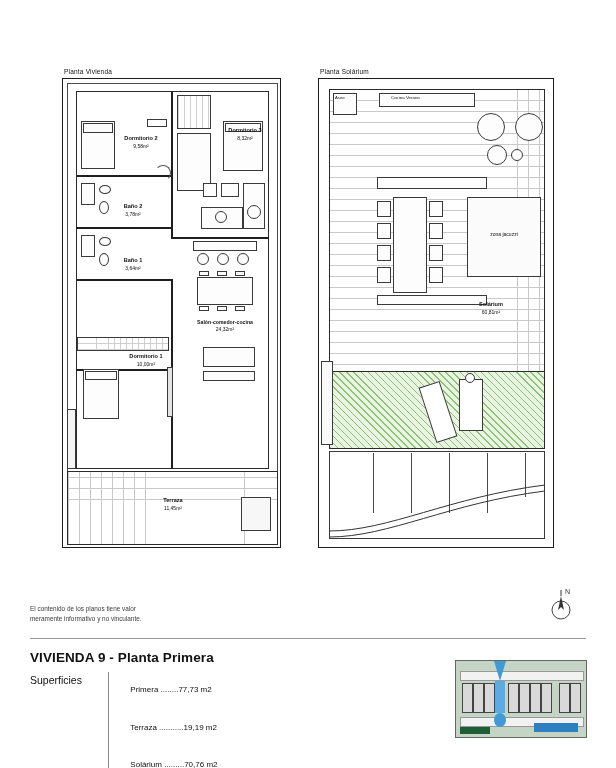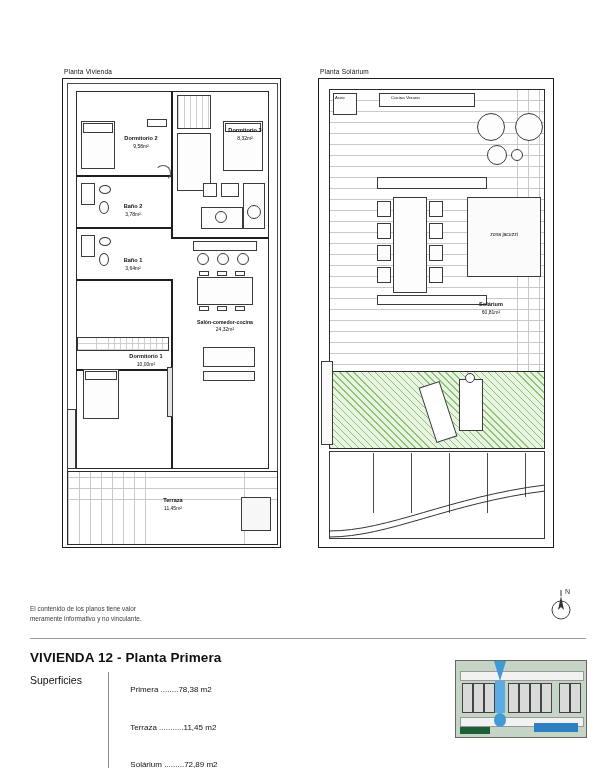--- a/index.html
+++ b/index.html
@@ -347,33 +347,33 @@
     </svg>
   </div>
 
   <div class="disclaimer">
     <div>El contenido de los planos tiene valor</div>
     <div>meramente informativo y no vinculante.</div>
   </div>
 
   <div class="rule"></div>
 
-  <div class="title">VIVIENDA 12 - Planta Primera</div>
+  <div class="title">VIVIENDA 9 - Planta Primera</div>
 
   <div class="surf-label">Superficies</div>
 
   <div class="surf-table">
     <div class="row">
-      <span>Primera</span><span> ........</span><span>78,38 m2</span>
+      <span>Primera</span><span> ........</span><span>77,73 m2</span>
     </div>
     <div class="row">
-      <span>Terraza</span><span> ...........</span><span>11,45 m2</span>
+      <span>Terraza</span><span> ...........</span><span>19,19 m2</span>
     </div>
     <div class="row">
-      <span>Solárium</span><span> .........</span><span>72,89 m2</span>
+      <span>Solárium</span><span> .........</span><span>70,76 m2</span>
     </div>
 
   </div>
 
   <div class="sitekey">
     <div class="sk-block" style="left:0; top:0; width:130px; height:76px; opacity:.18;"></div>
     <div class="sk-road" style="left:4px; top:10px; width:122px; height:8px;"></div>
     <div class="sk-road" style="left:4px; top:56px; width:122px; height:8px;"></div>
 
     <div class="sk-unit" style="left:6px;  top:22px; width:9px; height:28px;"></div>

